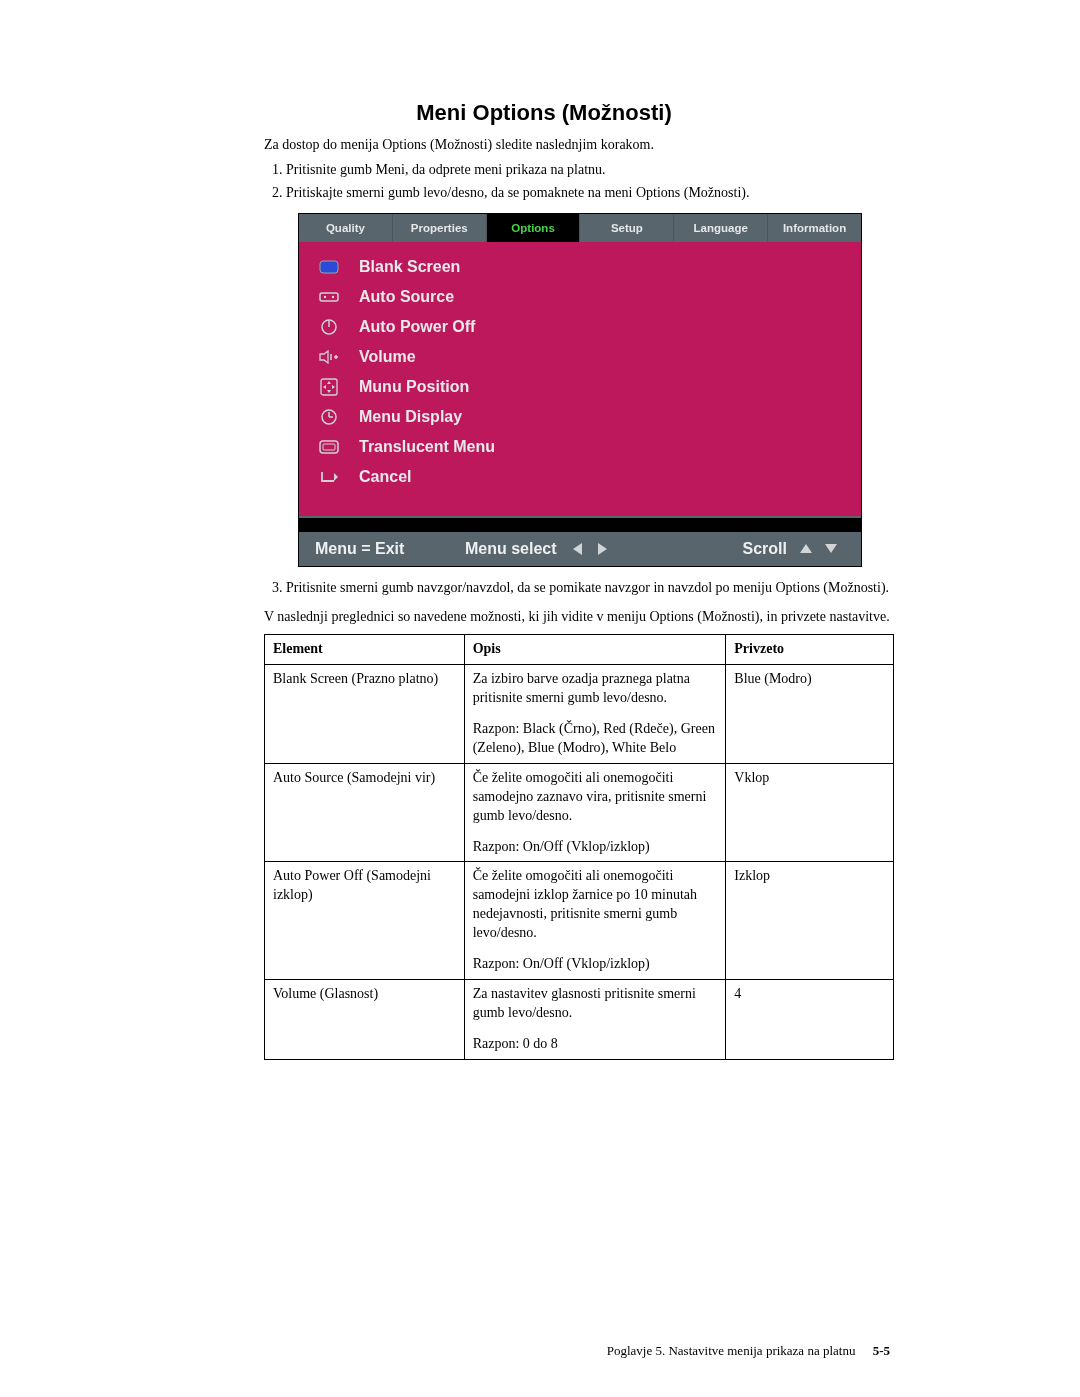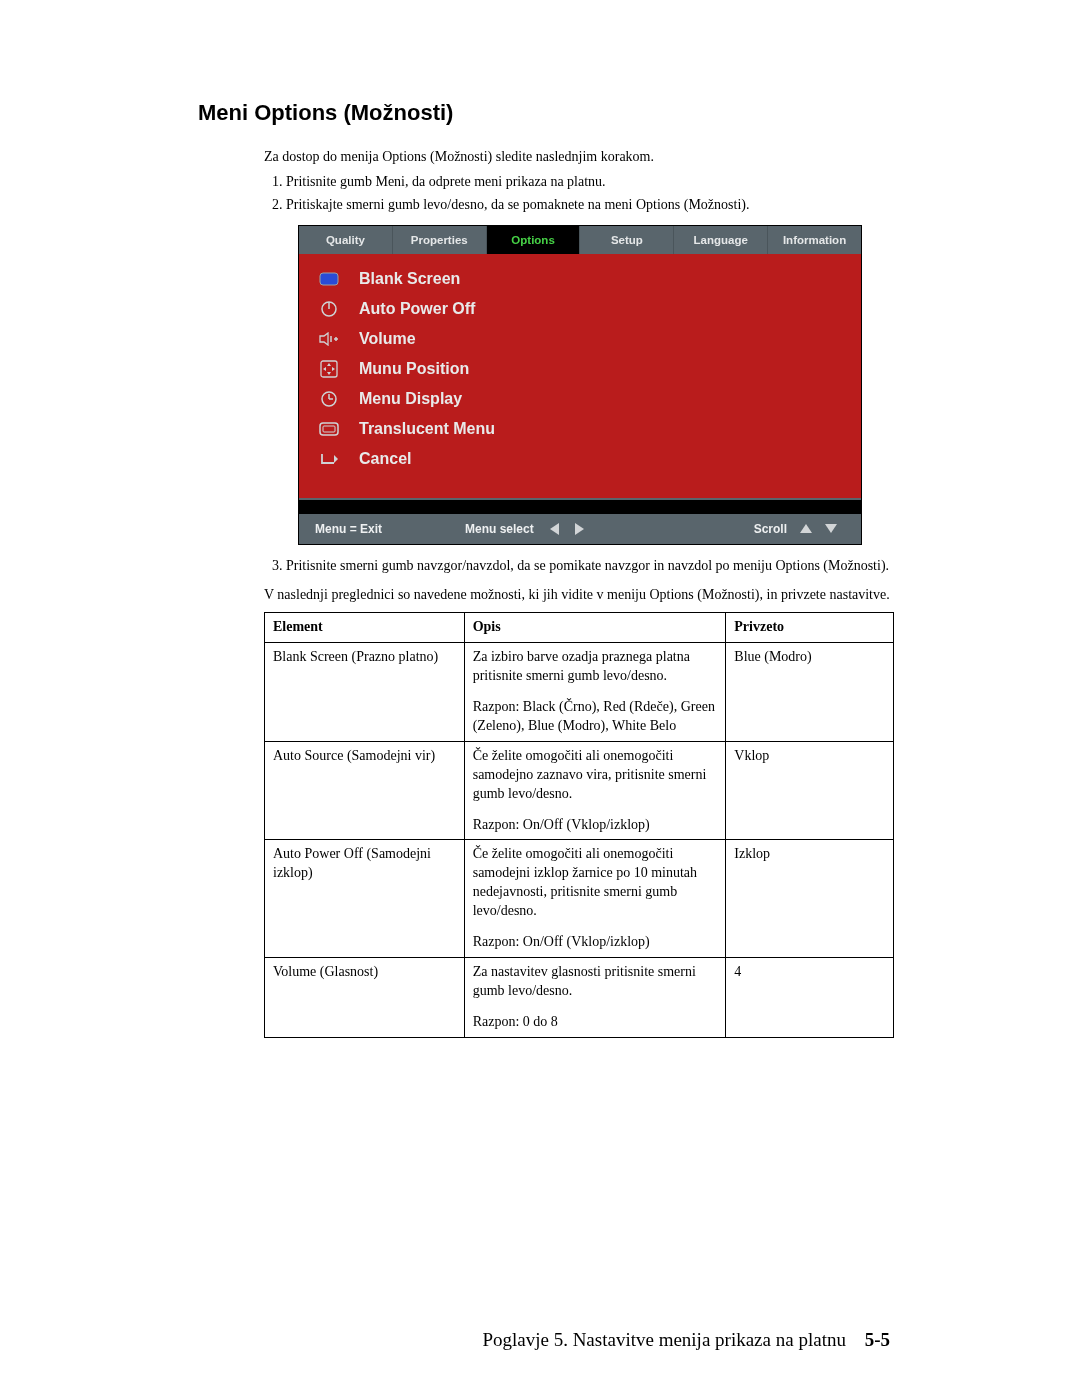--- a/index.html
+++ b/index.html
@@ -16,39 +16,40 @@
   .page {
     padding: 100px 190px 60px 198px;
     box-sizing: border-box;
     height: 100%;
     position: relative;
   }
   h1 {
     font-family: Arial, Helvetica, sans-serif;
     font-size: 22px;
     font-weight: bold;
-    margin: 0 0 22px 0;
+    margin: 0 0 10px 0;
+    text-align: center;
   }
   .intro, .para {
     margin: 4px 0 6px 66px;
     line-height: 1.35;
   }
   ol.steps {
     margin: 4px 0 10px 66px;
     padding-left: 22px;
   }
   ol.steps li {
     margin-bottom: 4px;
     line-height: 1.35;
   }
   
   .osd {
     margin: 8px 0 12px 100px;
     width: 562px;
-    background: #b91c1c;
+    background: #be185d;
     font-family: Arial, Helvetica, sans-serif;
     font-size: 12px;
     color: #d5d7d8;
     border: 1px solid #000;
   }
   .osd-tabbar {
     display: flex;
   }
   .osd-tab {
     flex: 1;
@@ -98,21 +99,21 @@
     height: 2px;
     background: #5a656c;
   }
   .osd-footer {
     display: flex;
     align-items: center;
     background: #59656c;
     padding: 8px 16px;
     font-weight: bold;
     color: #eef0f1;
-    font-size: 12px;
+    font-size: 16px;
   }
   .osd-footer .f-left { flex: 0 0 150px; }
   .osd-footer .f-mid { flex: 0 0 210px; display:flex; align-items:center; gap:16px;}
   .osd-footer .f-right { flex: 1; display:flex; align-items:center; justify-content:flex-end; gap:13px; padding-right:8px;}
   .tri {
     width: 0; height: 0;
     display: inline-block;
   }
   .tri-left { border-top:6px solid transparent; border-bottom:6px solid transparent; border-right:9px solid #d2d5d7;}
   .tri-right { border-top:6px solid transparent; border-bottom:6px solid transparent; border-left:9px solid #d2d5d7;}
@@ -137,23 +138,23 @@
     font-weight: bold;
   }
   table.opts th:nth-child(1){ width: 170px; margin-left: 32px;}
   table.opts th:nth-child(2){ width: 228px;}
   table.opts th:nth-child(3){ width: 140px;}
   .desc-block { margin-bottom: 12px; }
   .desc-block:last-child { margin-bottom: 0; }
   
   .page-footer {
     position: absolute;
-    bottom: 46px;
+    bottom: 38px;
     right: 190px;
-    font-size: 19px;
+    font-size: 13px;
   }
   .page-footer .pn { margin-left: 14px; font-weight: normal;}
 </style>
 </head>
 <body>
 
 <div class="page">
   <h1>Meni Options (Možnosti)</h1>
   <p class="intro">Za dostop do menija Options (Možnosti) sledite naslednjim korakom.</p>
   <ol class="steps">
@@ -171,20 +172,30 @@
       <div class="osd-tab">Information</div>
     </div>
     <div class="osd-body">
       <div class="osd-row">
         <span class="osd-icon">
           <svg width="20" height="14" viewBox="0 0 20 14">
               <rect x="1" y="1" width="18" height="12" rx="3" fill="#2a4bd6" stroke="#9aa2a6"></rect>
             </svg>
         </span>
         <span class="osd-row-label">Blank Screen</span>
+      </div>
+      <div class="osd-row">
+        <span class="osd-icon">
+          <svg width="20" height="14" viewBox="0 0 20 14">
+              <rect x="1" y="3" width="18" height="8" rx="2" fill="none" stroke="#cfd3d5" stroke-width="1.5"></rect>
+              <circle cx="6" cy="7" r="1.2" fill="#cfd3d5"></circle>
+              <circle cx="14" cy="7" r="1.2" fill="#cfd3d5"></circle>
+            </svg>
+        </span>
+        <span class="osd-row-label">Auto Source</span>
       </div>
       <div class="osd-row">
         <span class="osd-icon">
           <svg width="18" height="18" viewBox="0 0 18 18">
               <circle cx="9" cy="9" r="7" fill="none" stroke="#cfd3d5" stroke-width="1.5"></circle>
               <line x1="9" y1="2" x2="9" y2="9" stroke="#cfd3d5" stroke-width="1.5"></line>
             </svg>
         </span>
         <span class="osd-row-label">Auto Power Off</span>
       </div>

